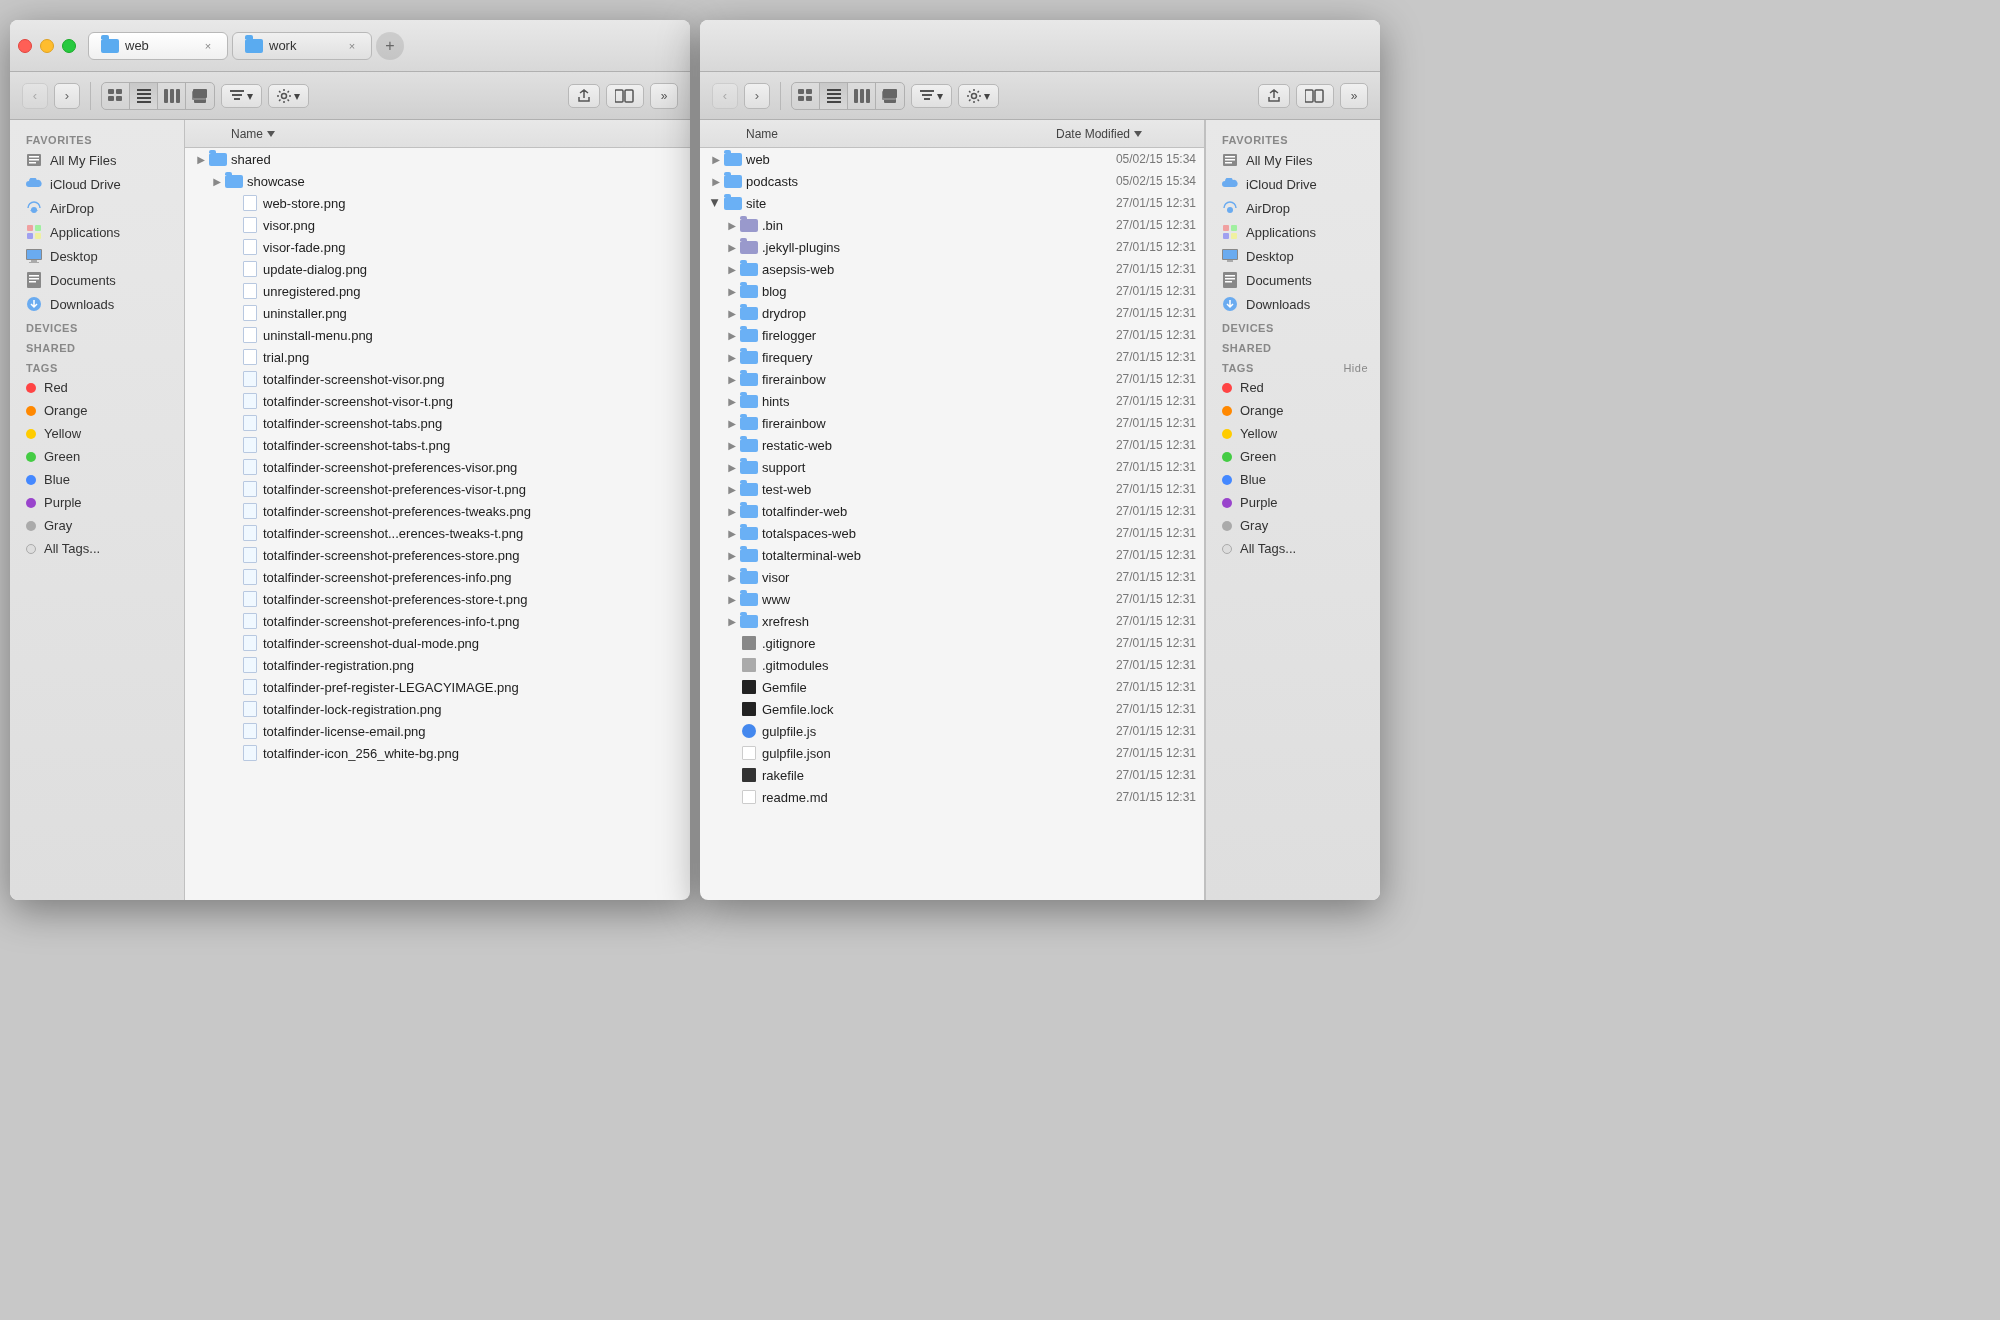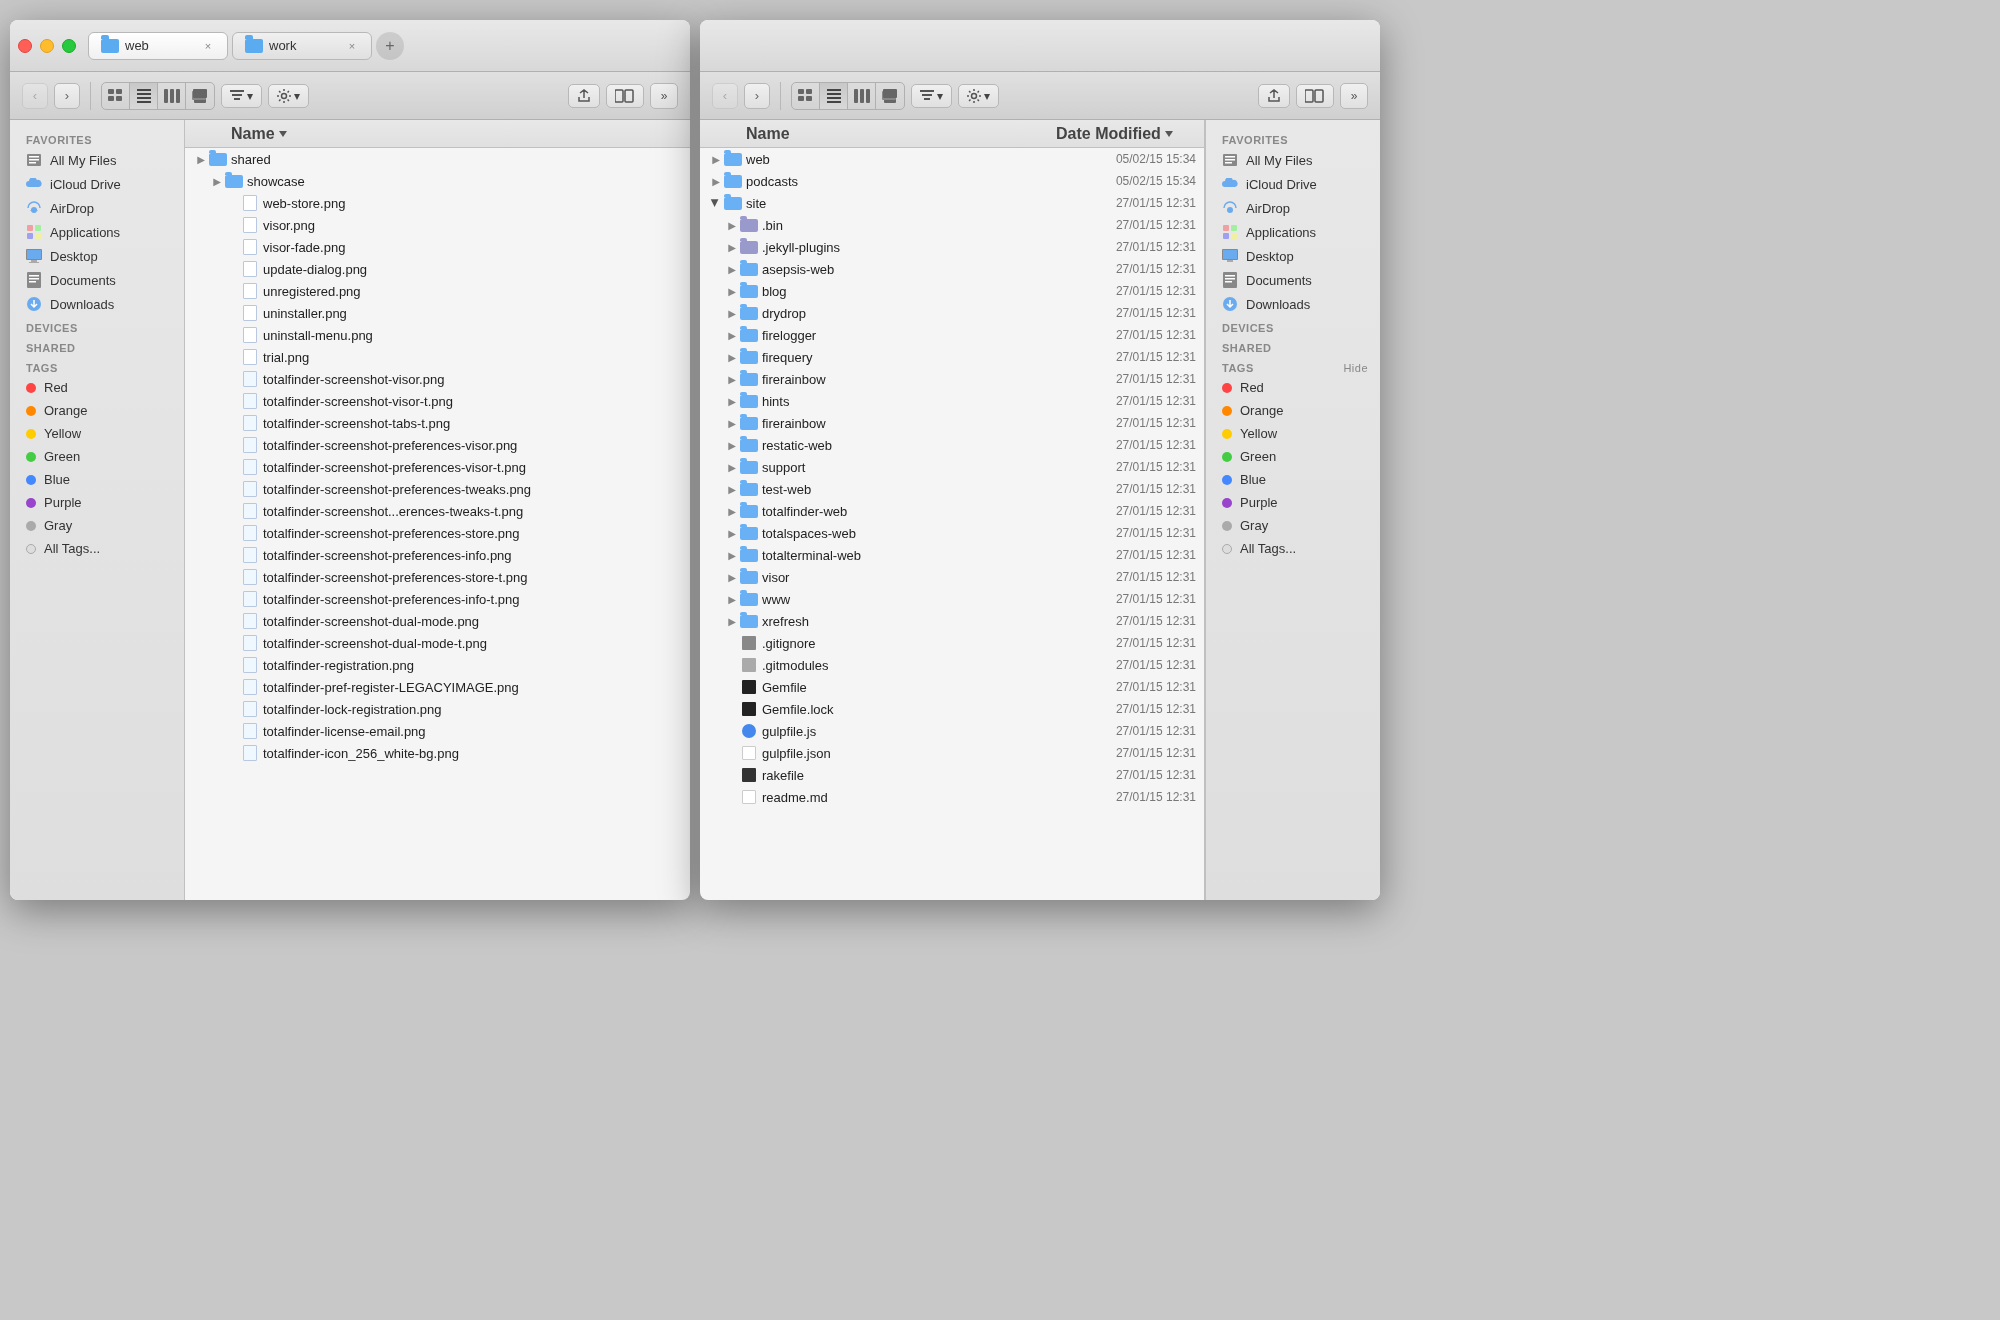--- a/index.html
+++ b/index.html
@@ -275,22 +275,22 @@
       display: flex;
       align-items: center;
       padding: 0 8px;
       height: 28px;
       background: linear-gradient(to bottom, #e8e8e8, #e0e0e0);
       border-bottom: 1px solid #c0c0c0;
       flex-shrink: 0;
     }
 
     .pane-header-col {
-      font-size: 16px;
-      font-weight: 700;
+      font-size: 12px;
+      font-weight: 400;
       color: #444;
       cursor: pointer;
       display: flex;
       align-items: center;
       gap: 4px;
     }
 
     .pane-header-col.name { flex: 1; }
     .pane-header-col.date { width: 140px; text-align: right; }
 
@@ -741,20 +741,27 @@
           <div class="file-icon">
               <div class="file-icon-png" style="background:#f0f8ff;"></div>
             </div>
           <span class="file-name">totalfinder-screenshot-visor-t.png</span>
         </div>
         <div class="file-row indent-2">
           <div class="file-row-expand" style="visibility:hidden;"></div>
           <div class="file-icon">
               <div class="file-icon-png" style="background:#f0f8ff;"></div>
             </div>
+          <span class="file-name">totalfinder-screenshot-tabs.png</span>
+        </div>
+        <div class="file-row indent-2">
+          <div class="file-row-expand" style="visibility:hidden;"></div>
+          <div class="file-icon">
+              <div class="file-icon-png" style="background:#f0f8ff;"></div>
+            </div>
           <span class="file-name">totalfinder-screenshot-tabs-t.png</span>
         </div>
         <div class="file-row indent-2">
           <div class="file-row-expand" style="visibility:hidden;"></div>
           <div class="file-icon">
               <div class="file-icon-png" style="background:#f0f8ff;"></div>
             </div>
           <span class="file-name">totalfinder-screenshot-preferences-visor.png</span>
         </div>
         <div class="file-row indent-2">
@@ -805,27 +812,20 @@
               <div class="file-icon-png" style="background:#f0f8ff;"></div>
             </div>
           <span class="file-name">totalfinder-screenshot-preferences-info-t.png</span>
         </div>
         <div class="file-row indent-2">
           <div class="file-row-expand" style="visibility:hidden;"></div>
           <div class="file-icon">
               <div class="file-icon-png" style="background:#f0f8ff;"></div>
             </div>
           <span class="file-name">totalfinder-screenshot-dual-mode.png</span>
-        </div>
-        <div class="file-row indent-2">
-          <div class="file-row-expand" style="visibility:hidden;"></div>
-          <div class="file-icon">
-              <div class="file-icon-png" style="background:#f0f8ff;"></div>
-            </div>
-          <span class="file-name">totalfinder-screenshot-dual-mode-t.png</span>
         </div>
         <div class="file-row indent-2">
           <div class="file-row-expand" style="visibility:hidden;"></div>
           <div class="file-icon">
               <div class="file-icon-png" style="background:#f0f8ff;"></div>
             </div>
           <span class="file-name">totalfinder-registration.png</span>
         </div>
         <div class="file-row indent-2">
           <div class="file-row-expand" style="visibility:hidden;"></div>

